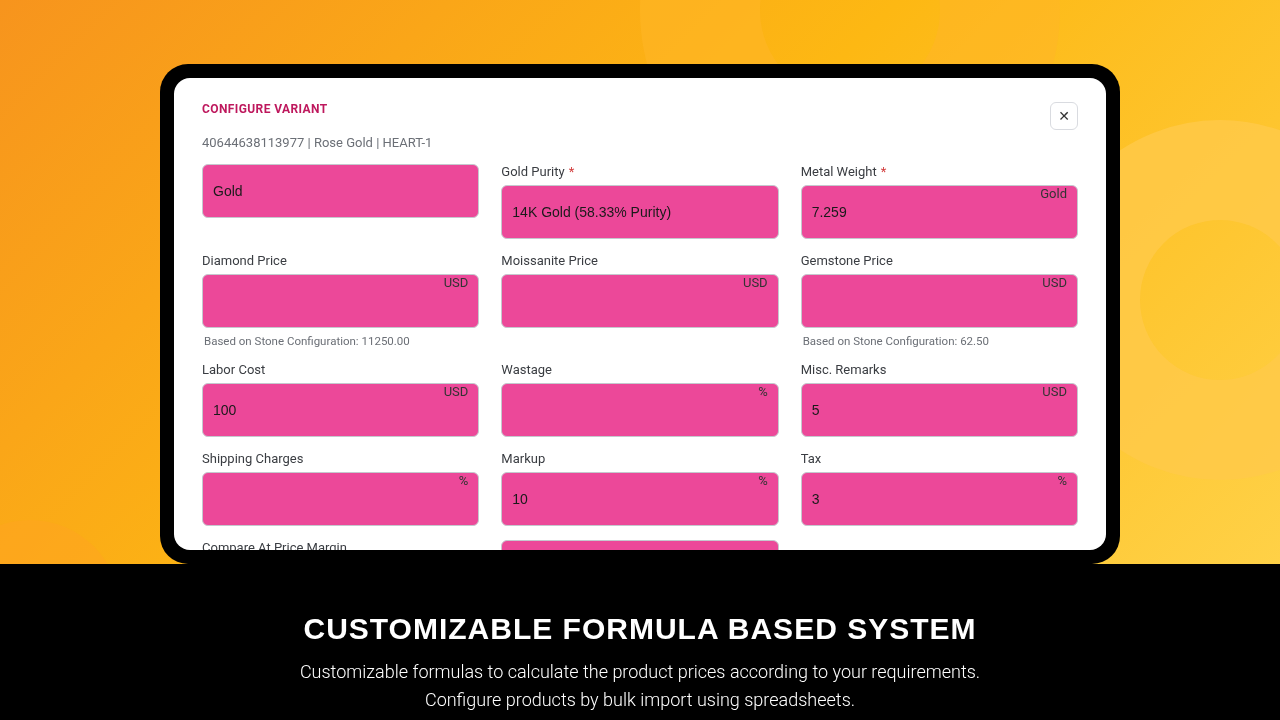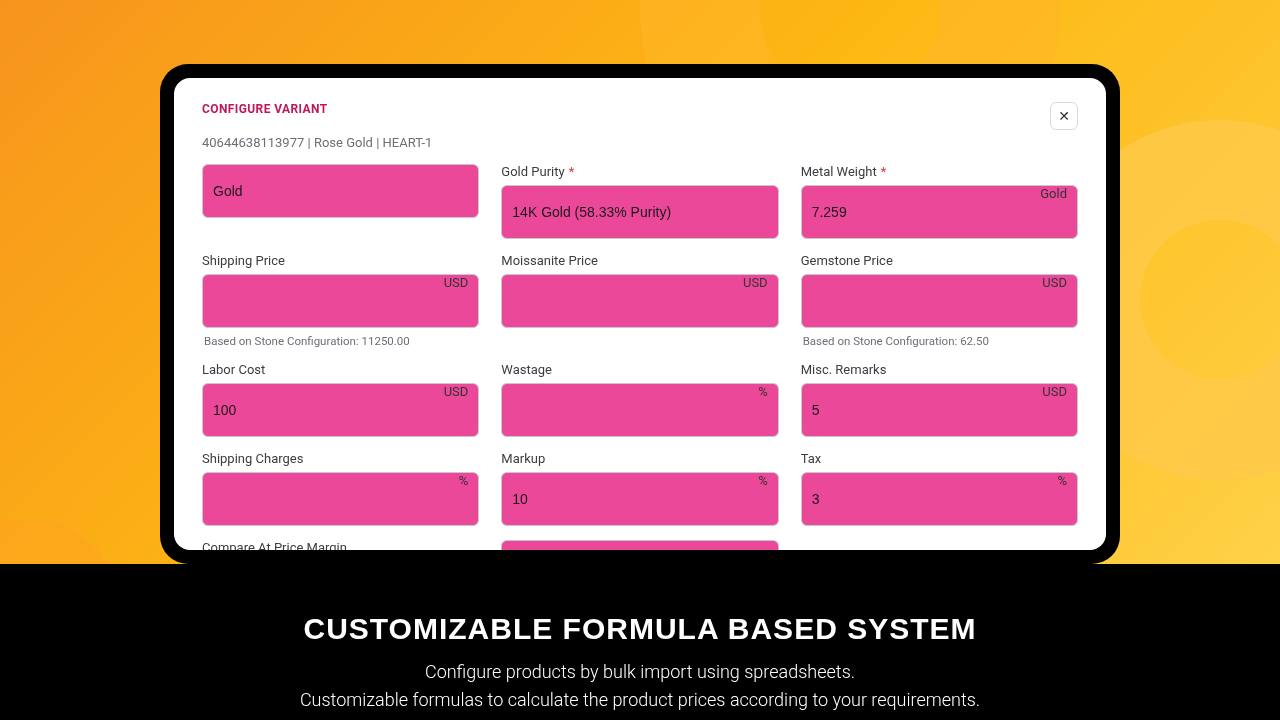--- a/index.html
+++ b/index.html
@@ -110,21 +110,21 @@
         </div>
         <div class="field">
           <div class="label"><span>Metal Weight</span><span class="req">*</span></div>
           <div class="control">
             <input value="7.259" style="">
             <span class="suffix">Gold</span>
           </div>
         </div>
 
         <div class="field">
-          <div class="label">Shipping Price</div>
+          <div class="label">Diamond Price</div>
           <div class="control">
             <input value="" style="">
             <span class="suffix">USD</span>
           </div>
           <div class="hint">Based on Stone Configuration: 11250.00</div>
         </div>
         <div class="field">
           <div class="label">Moissanite Price</div>
           <div class="control">
             <input value="" style="">
@@ -205,16 +205,16 @@
       <div class="sectionrow">
         <div class="section-title">STONE CONFIGURATION</div>
         <div class="addlink">Add Stone</div>
       </div>
 
     </div>
   </div>
 
   <div class="footer">
     <h1>CUSTOMIZABLE FORMULA BASED SYSTEM</h1>
+    <p>Customizable formulas to calculate the product prices according to your requirements.</p>
     <p>Configure products by bulk import using spreadsheets.</p>
-    <p>Customizable formulas to calculate the product prices according to your requirements.</p>
   </div>
 </div>
 
 </body></html>

